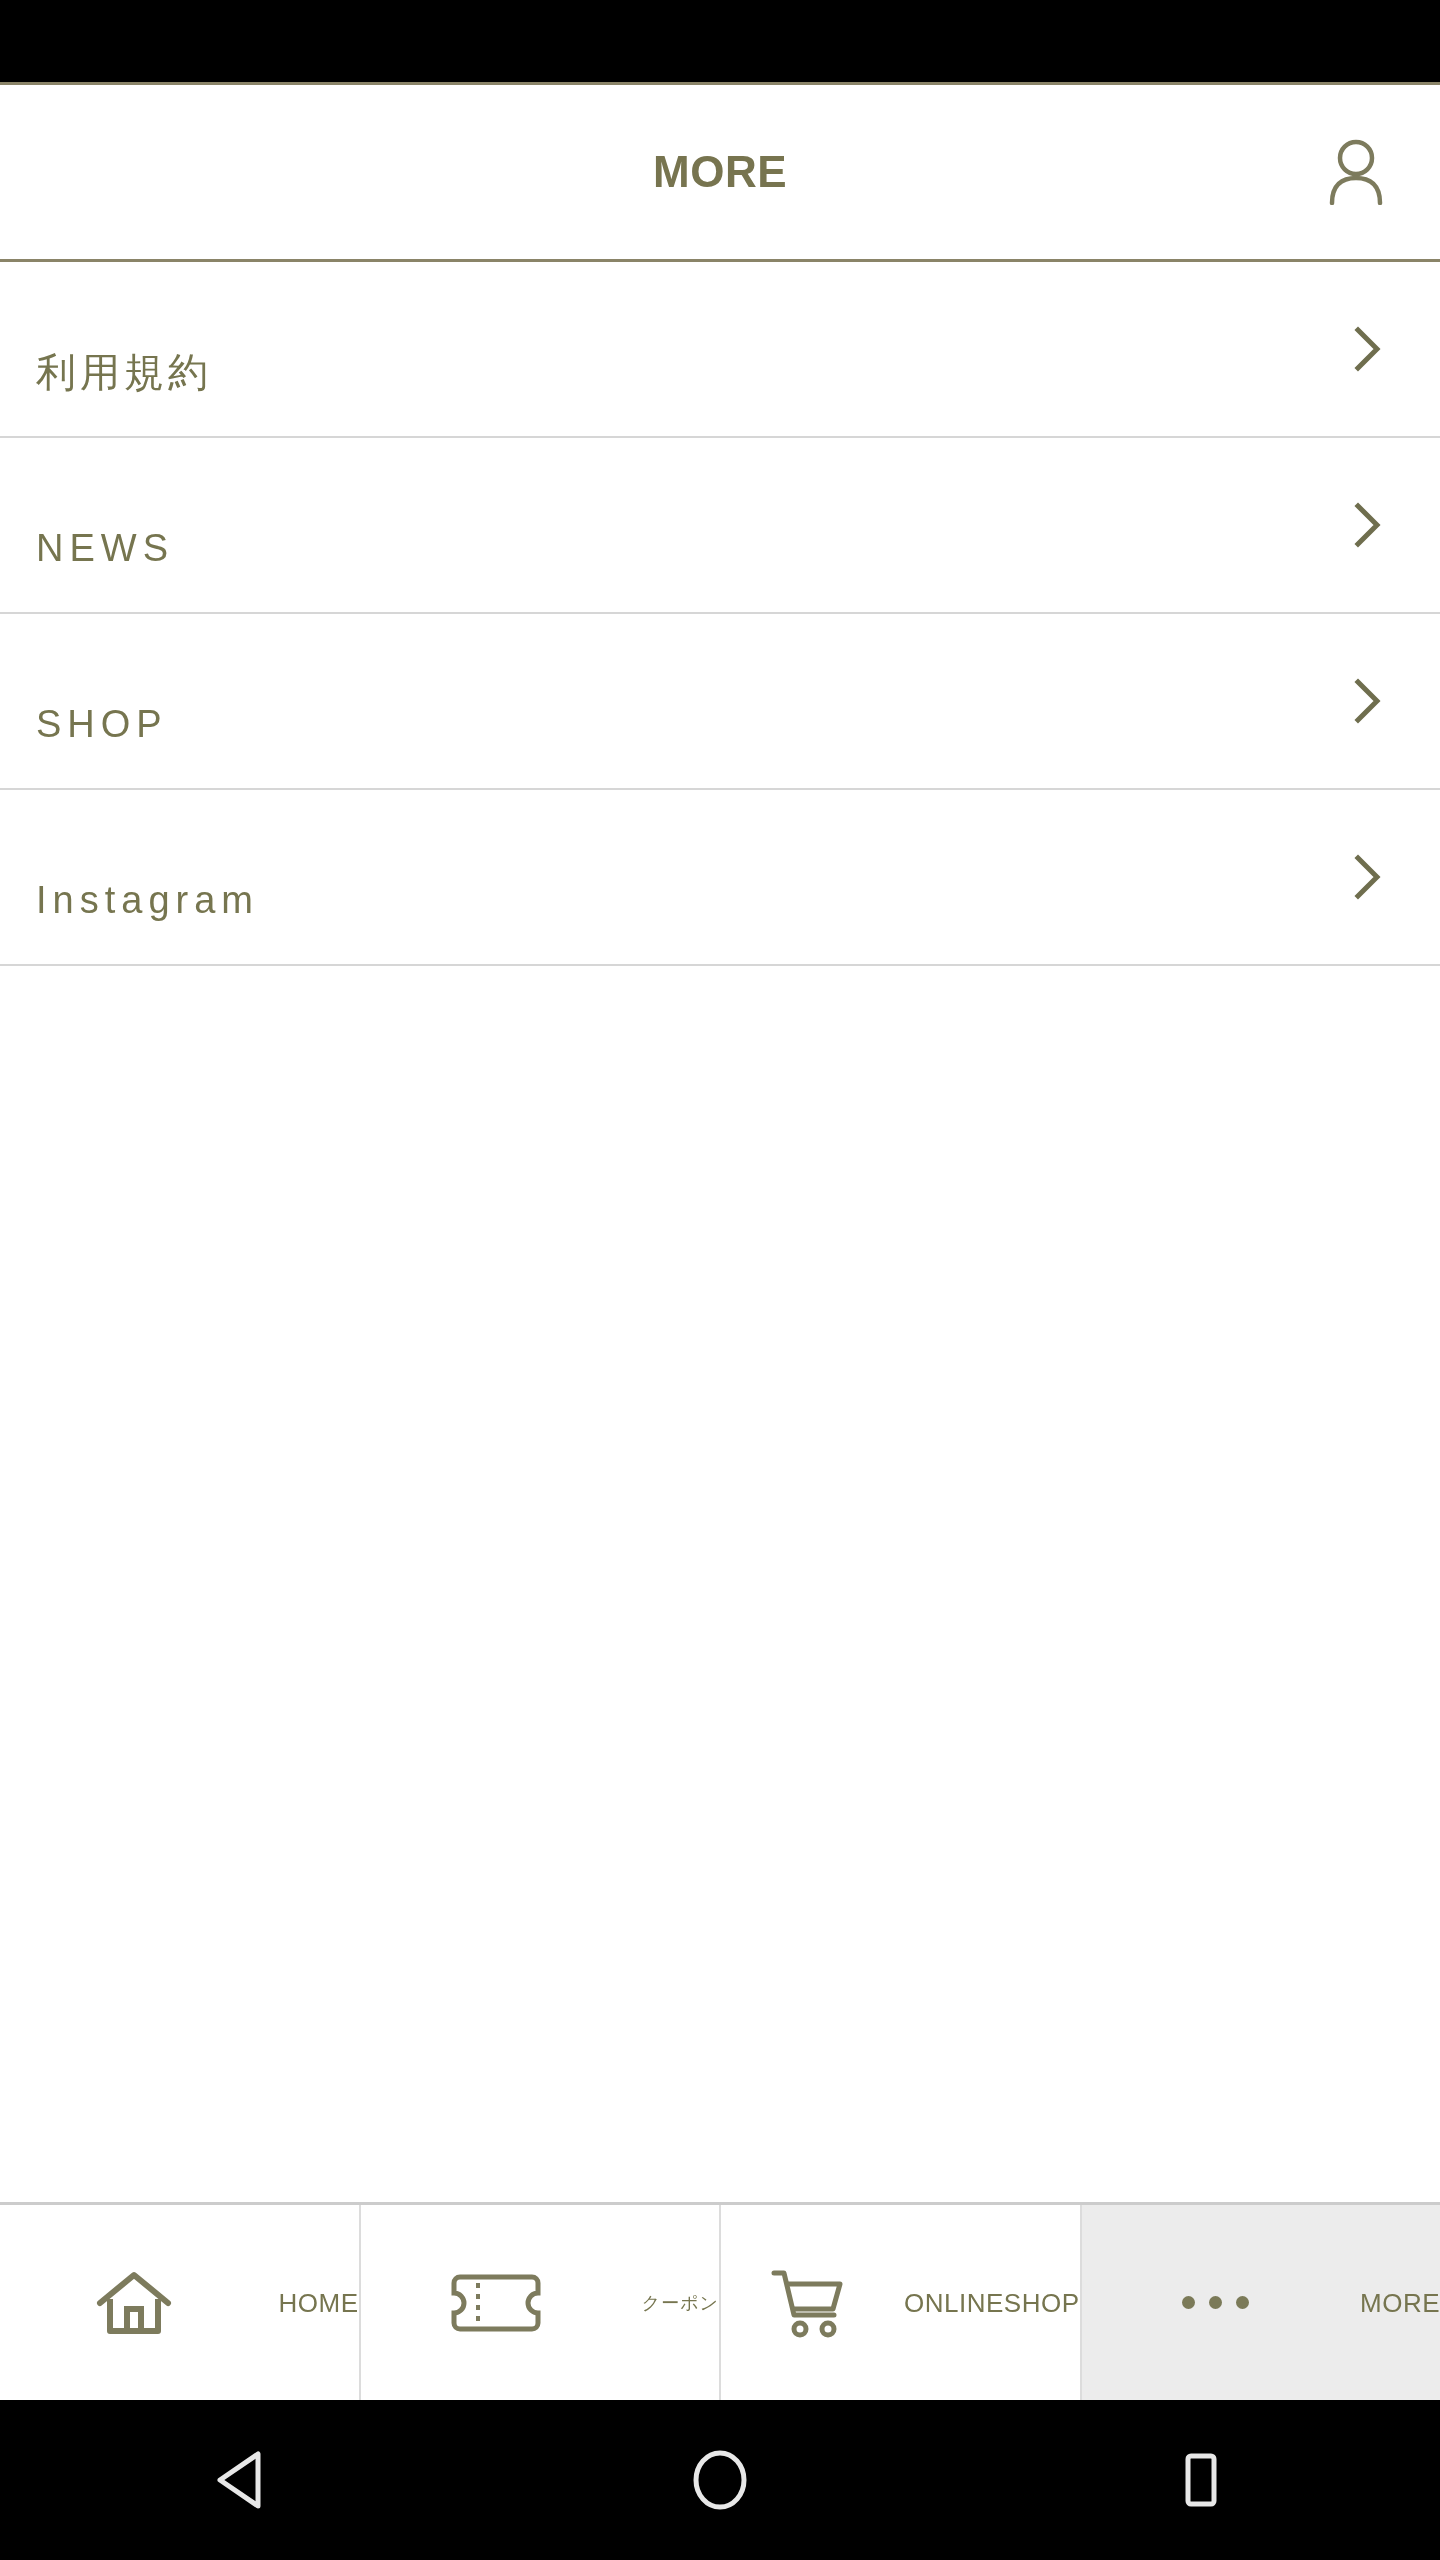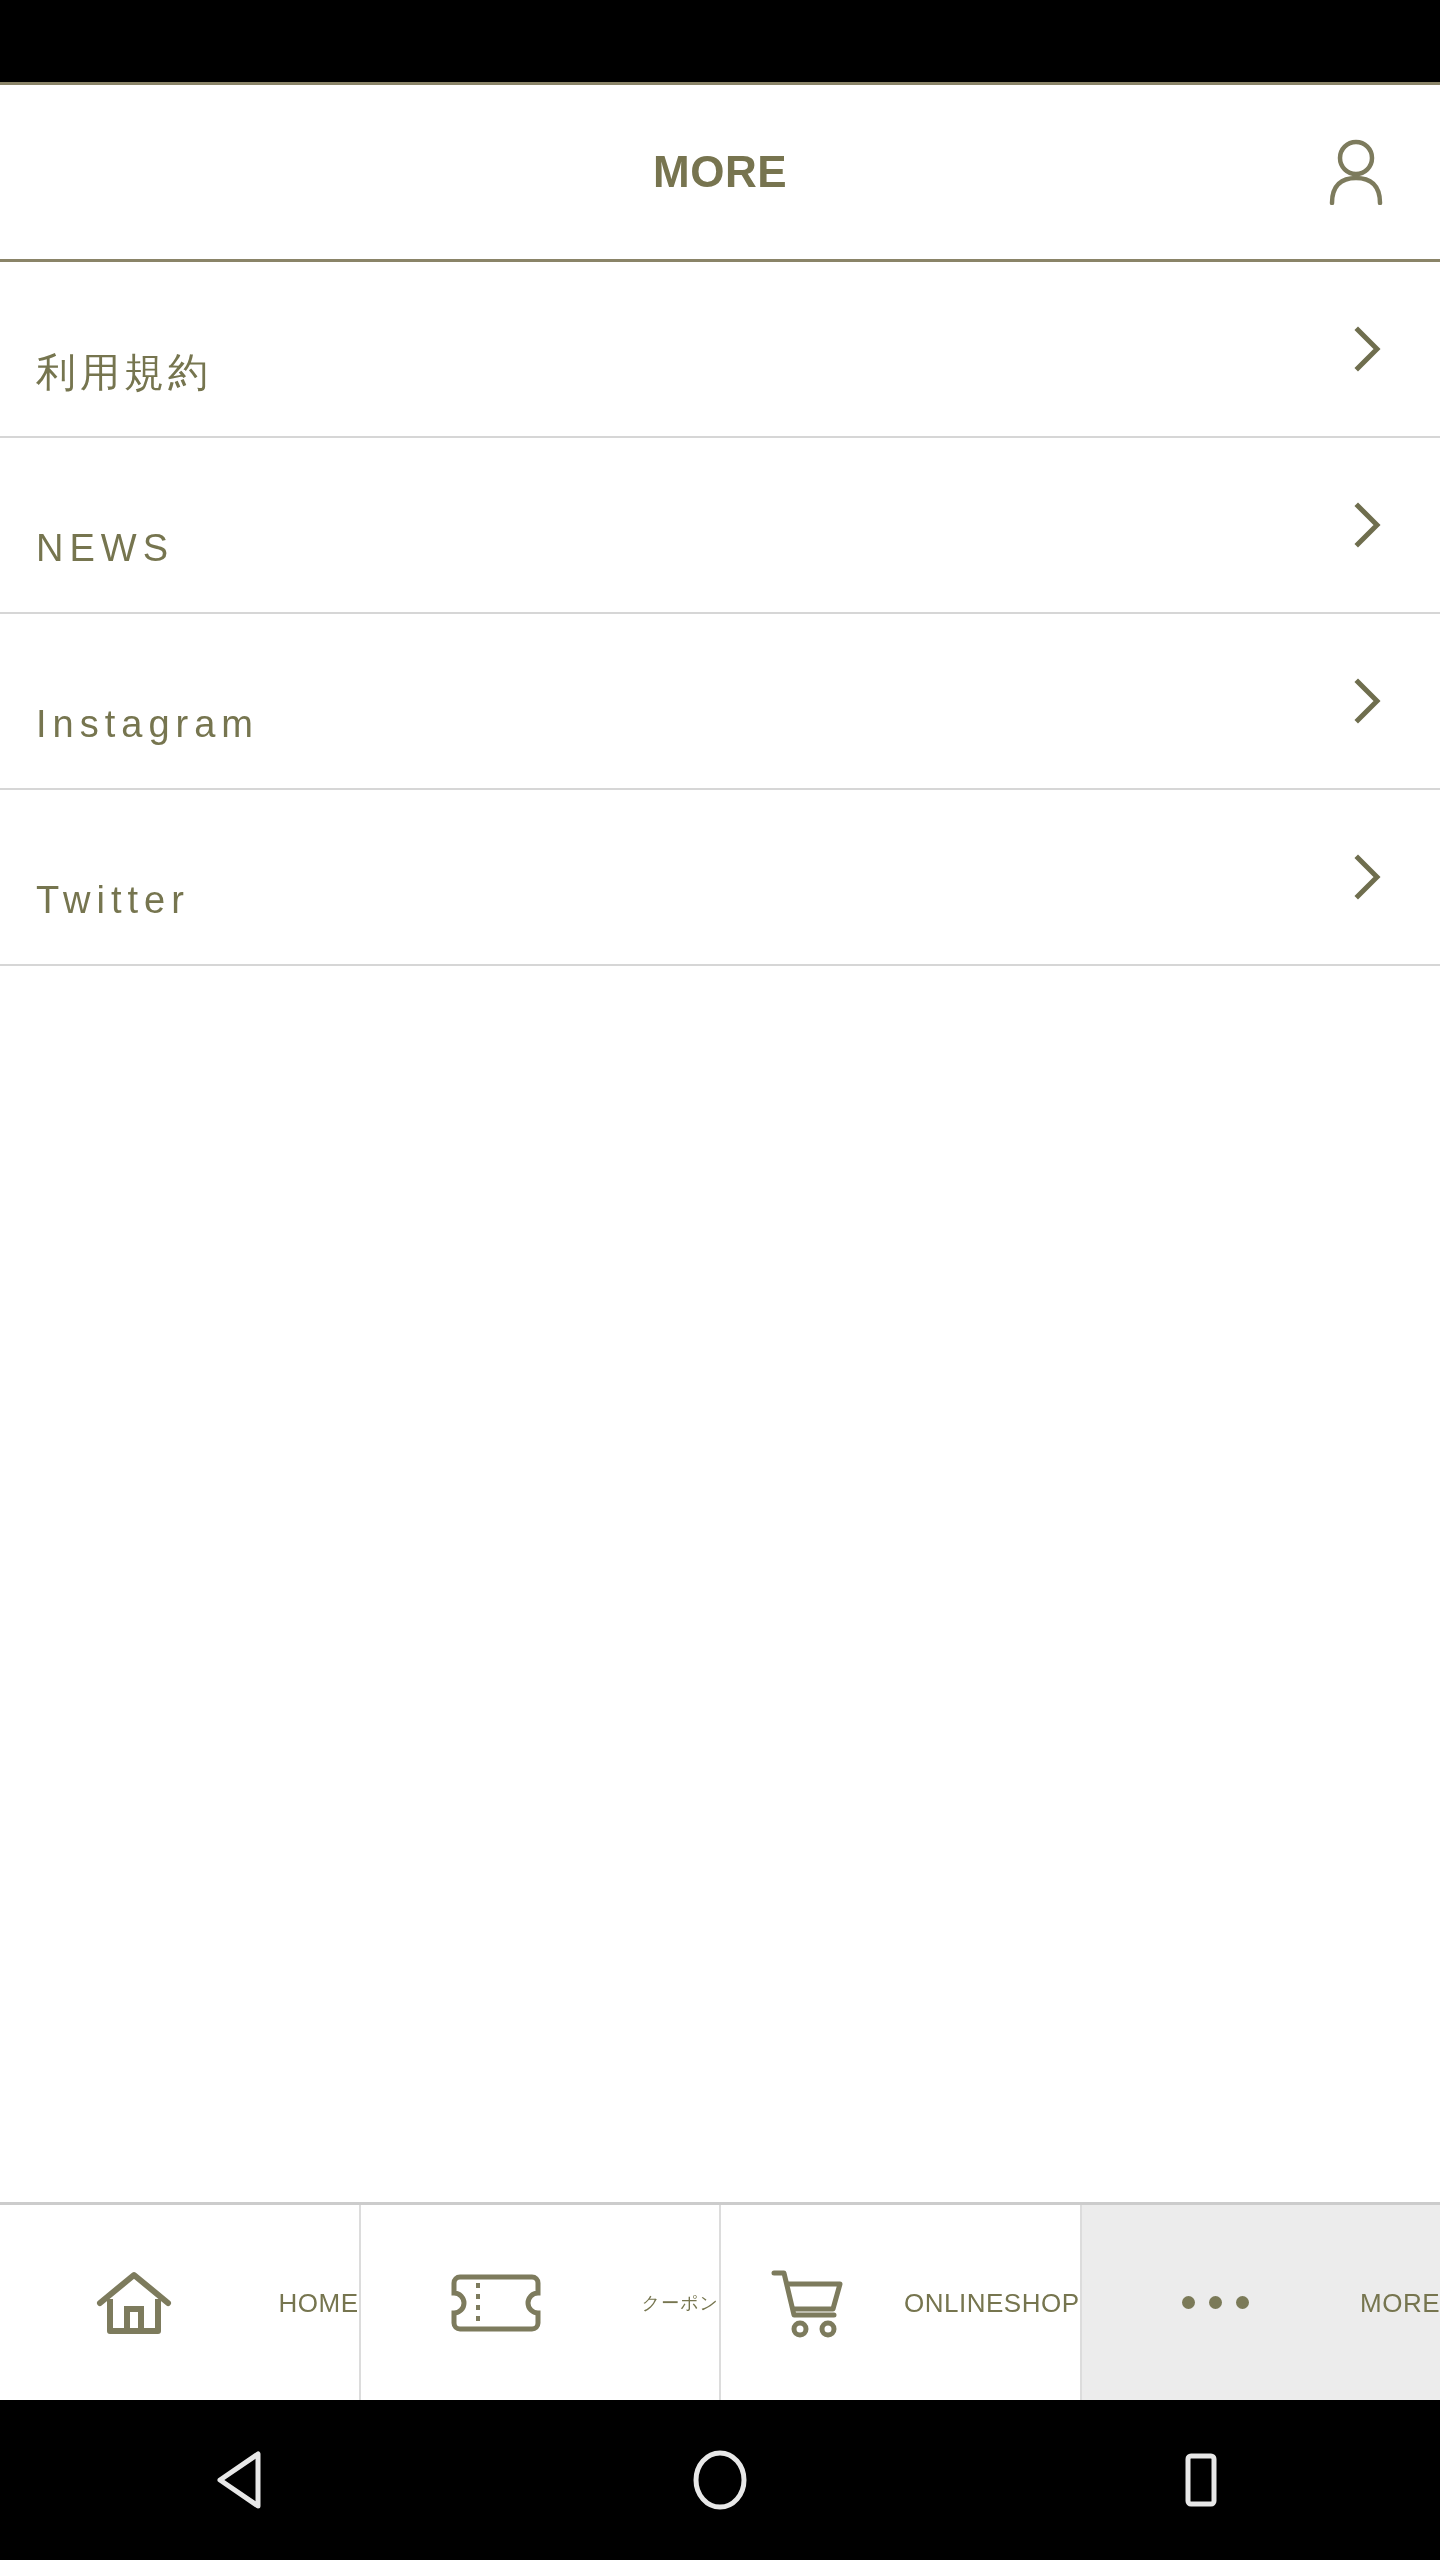--- a/index.html
+++ b/index.html
@@ -131,38 +131,38 @@
 
     <div class="list-row">
       <span class="list-label">NEWS</span>
       <span class="list-chevron">
         <svg width="28" height="46" viewBox="0 0 28 46">
           <polyline points="4,4 23,23 4,42" fill="none" stroke="#6f6e4e" stroke-width="5" stroke-linecap="square" stroke-linejoin="miter"></polyline>
         </svg>
       </span>
     </div>
 
+    <div class="list-row">
+      <span class="list-label">SHOP</span>
+      <span class="list-chevron">
+        <svg width="28" height="46" viewBox="0 0 28 46">
+          <polyline points="4,4 23,23 4,42" fill="none" stroke="#6f6e4e" stroke-width="5" stroke-linecap="square" stroke-linejoin="miter"></polyline>
+        </svg>
+      </span>
+    </div>
 
     <div class="list-row">
       <span class="list-label">Instagram</span>
       <span class="list-chevron">
         <svg width="28" height="46" viewBox="0 0 28 46">
           <polyline points="4,4 23,23 4,42" fill="none" stroke="#6f6e4e" stroke-width="5" stroke-linecap="square" stroke-linejoin="miter"></polyline>
         </svg>
       </span>
     </div>
 
-    <div class="list-row">
-      <span class="list-label">Twitter</span>
-      <span class="list-chevron">
-        <svg width="28" height="46" viewBox="0 0 28 46">
-          <polyline points="4,4 23,23 4,42" fill="none" stroke="#6f6e4e" stroke-width="5" stroke-linecap="square" stroke-linejoin="miter"></polyline>
-        </svg>
-      </span>
-    </div>
 
   </div>
 
   <div class="tabbar">
 
     <div class="tab">
       <span class="tab-icon">
         <svg width="76" height="68" viewBox="0 0 76 68">
           <polyline points="4,34 38,6 72,34" fill="none" stroke="#7d7b5d" stroke-width="6" stroke-linecap="round" stroke-linejoin="round"></polyline>
           <polyline points="14,30 14,62 62,62 62,30" fill="none" stroke="#7d7b5d" stroke-width="6" stroke-linejoin="round"></polyline>

